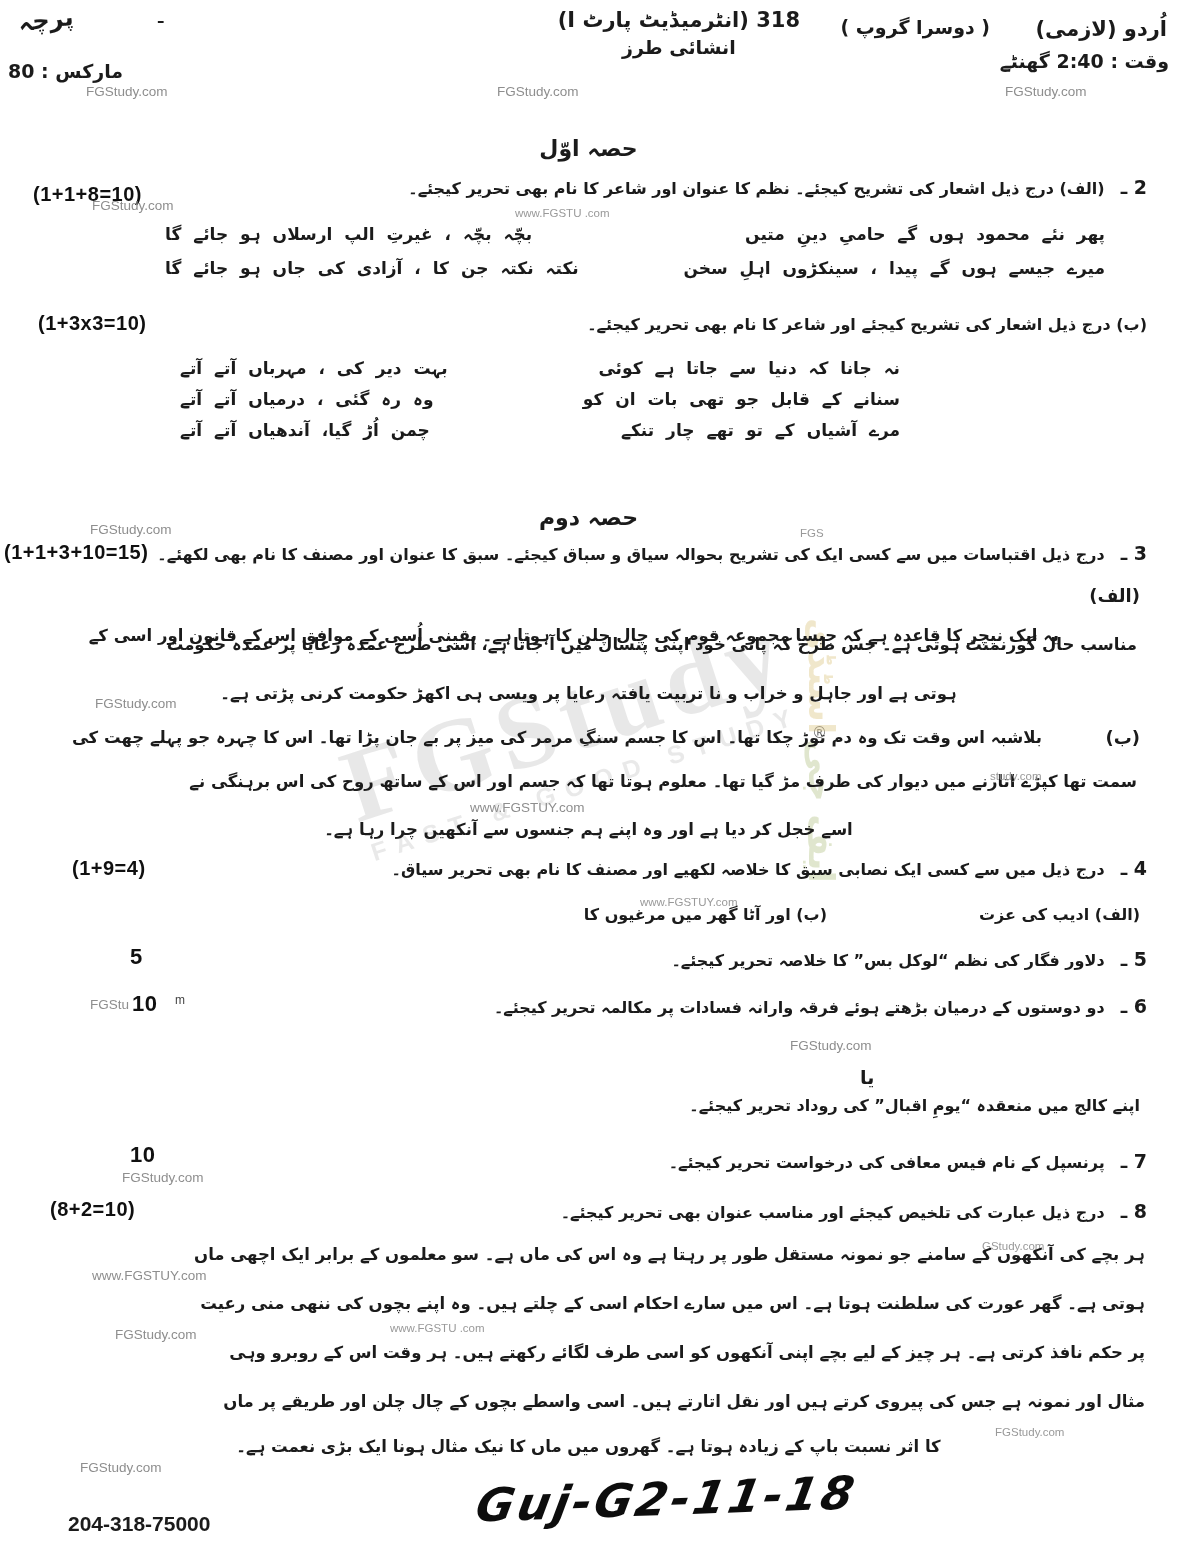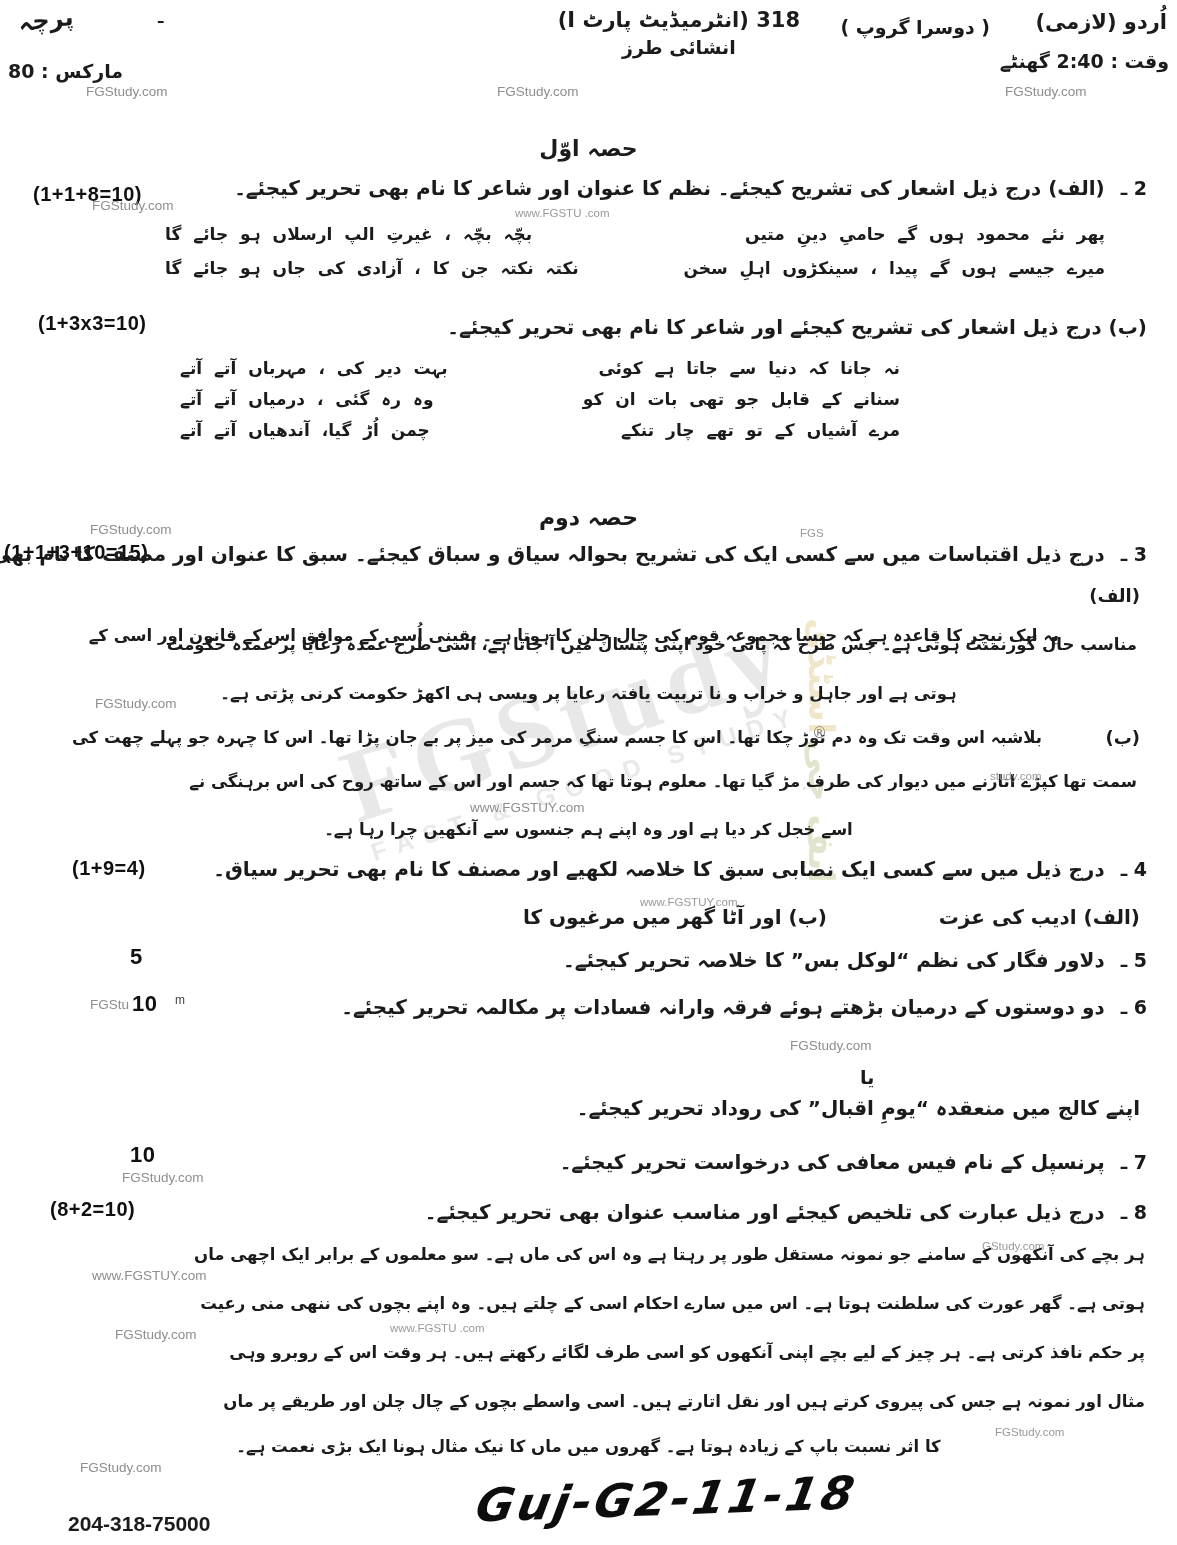--- a/index.html
+++ b/index.html
@@ -5,21 +5,21 @@
   html,body{margin:0;padding:0;background:#e8e8e8;}
   .page{
     position:relative;width:1177px;height:1545px;background:#ffffff;
     font-family:"DejaVu Sans",sans-serif;color:#1b1b1b;overflow:hidden;
     margin:0 auto;
   }
   .abs{position:absolute;}
   .u{direction:rtl;unicode-bidi:isolate;white-space:nowrap;font-weight:bold;}
   .qrow{display:flex;direction:rtl;gap:16px;align-items:baseline;}
   .qnum{font-size:19px;font-weight:bold;white-space:nowrap;}
-  .qtext{font-size:20px;font-weight:bold;white-space:nowrap;}
+  .qtext{font-size:16px;font-weight:bold;white-space:nowrap;}
   .heading{font-size:22px;font-weight:bold;text-align:center;left:0;right:0;}
   .marks{font-family:"Liberation Sans","DejaVu Sans",sans-serif;font-weight:bold;
          font-size:20px;color:#101010;white-space:nowrap;letter-spacing:.5px;}
   .bignum{font-size:22px;}
   .wm{color:#8e8e8e;font-family:"Liberation Sans",sans-serif;font-size:13.5px;
       white-space:nowrap;font-weight:normal;}
   .wm-sm{font-size:11.5px;color:#999;}
   .couplet-band{display:flex;justify-content:space-between;direction:rtl;}
   .hemi{font-size:17px;font-weight:bold;white-space:nowrap;word-spacing:6px;direction:rtl;}
   .passline{font-size:16.5px;font-weight:bold;white-space:nowrap;direction:rtl;}
@@ -56,21 +56,21 @@
   <div class="abs u" style="left:8px;top:60px;font-size:19px;">مارکس : 80</div>
   <div class="abs wm" style="left:86px;top:84px;">FGStudy.com</div>
 
   <div class="abs" style="right:377px;top:8px;text-align:center;">
     <div class="u" style="font-size:21px;">318 (انٹرمیڈیٹ پارٹ I)</div>
     <div class="u" style="font-size:19px;margin-top:4px;">انشائی طرز</div>
   </div>
   <div class="abs u" style="right:187px;top:16px;font-size:19px;">( دوسرا گروپ )</div>
   <div class="abs wm" style="left:497px;top:84px;">FGStudy.com</div>
 
-  <div class="abs u" style="right:10px;top:10px;font-size:21px;">اُردو (لازمی)</div>
+  <div class="abs u" style="right:10px;top:17px;font-size:21px;">اُردو (لازمی)</div>
   <div class="abs u" style="right:8px;top:50px;font-size:19px;">وقت : 2:40 گھنٹے</div>
   <div class="abs wm" style="left:1005px;top:84px;">FGStudy.com</div>
 
   <div class="abs u heading" style="top:136px;">حصہ اوّل</div>
 
   <div class="abs marks" style="left:33px;top:183px;">(1+1+8=10)</div>
   <div class="abs wm" style="left:92px;top:198px;">FGStudy.com</div>
   <div class="abs wm wm-sm" style="left:515px;top:207px;">www.FGSTU .com</div>
 
   <div class="abs qrow" style="right:30px;top:176px;">

